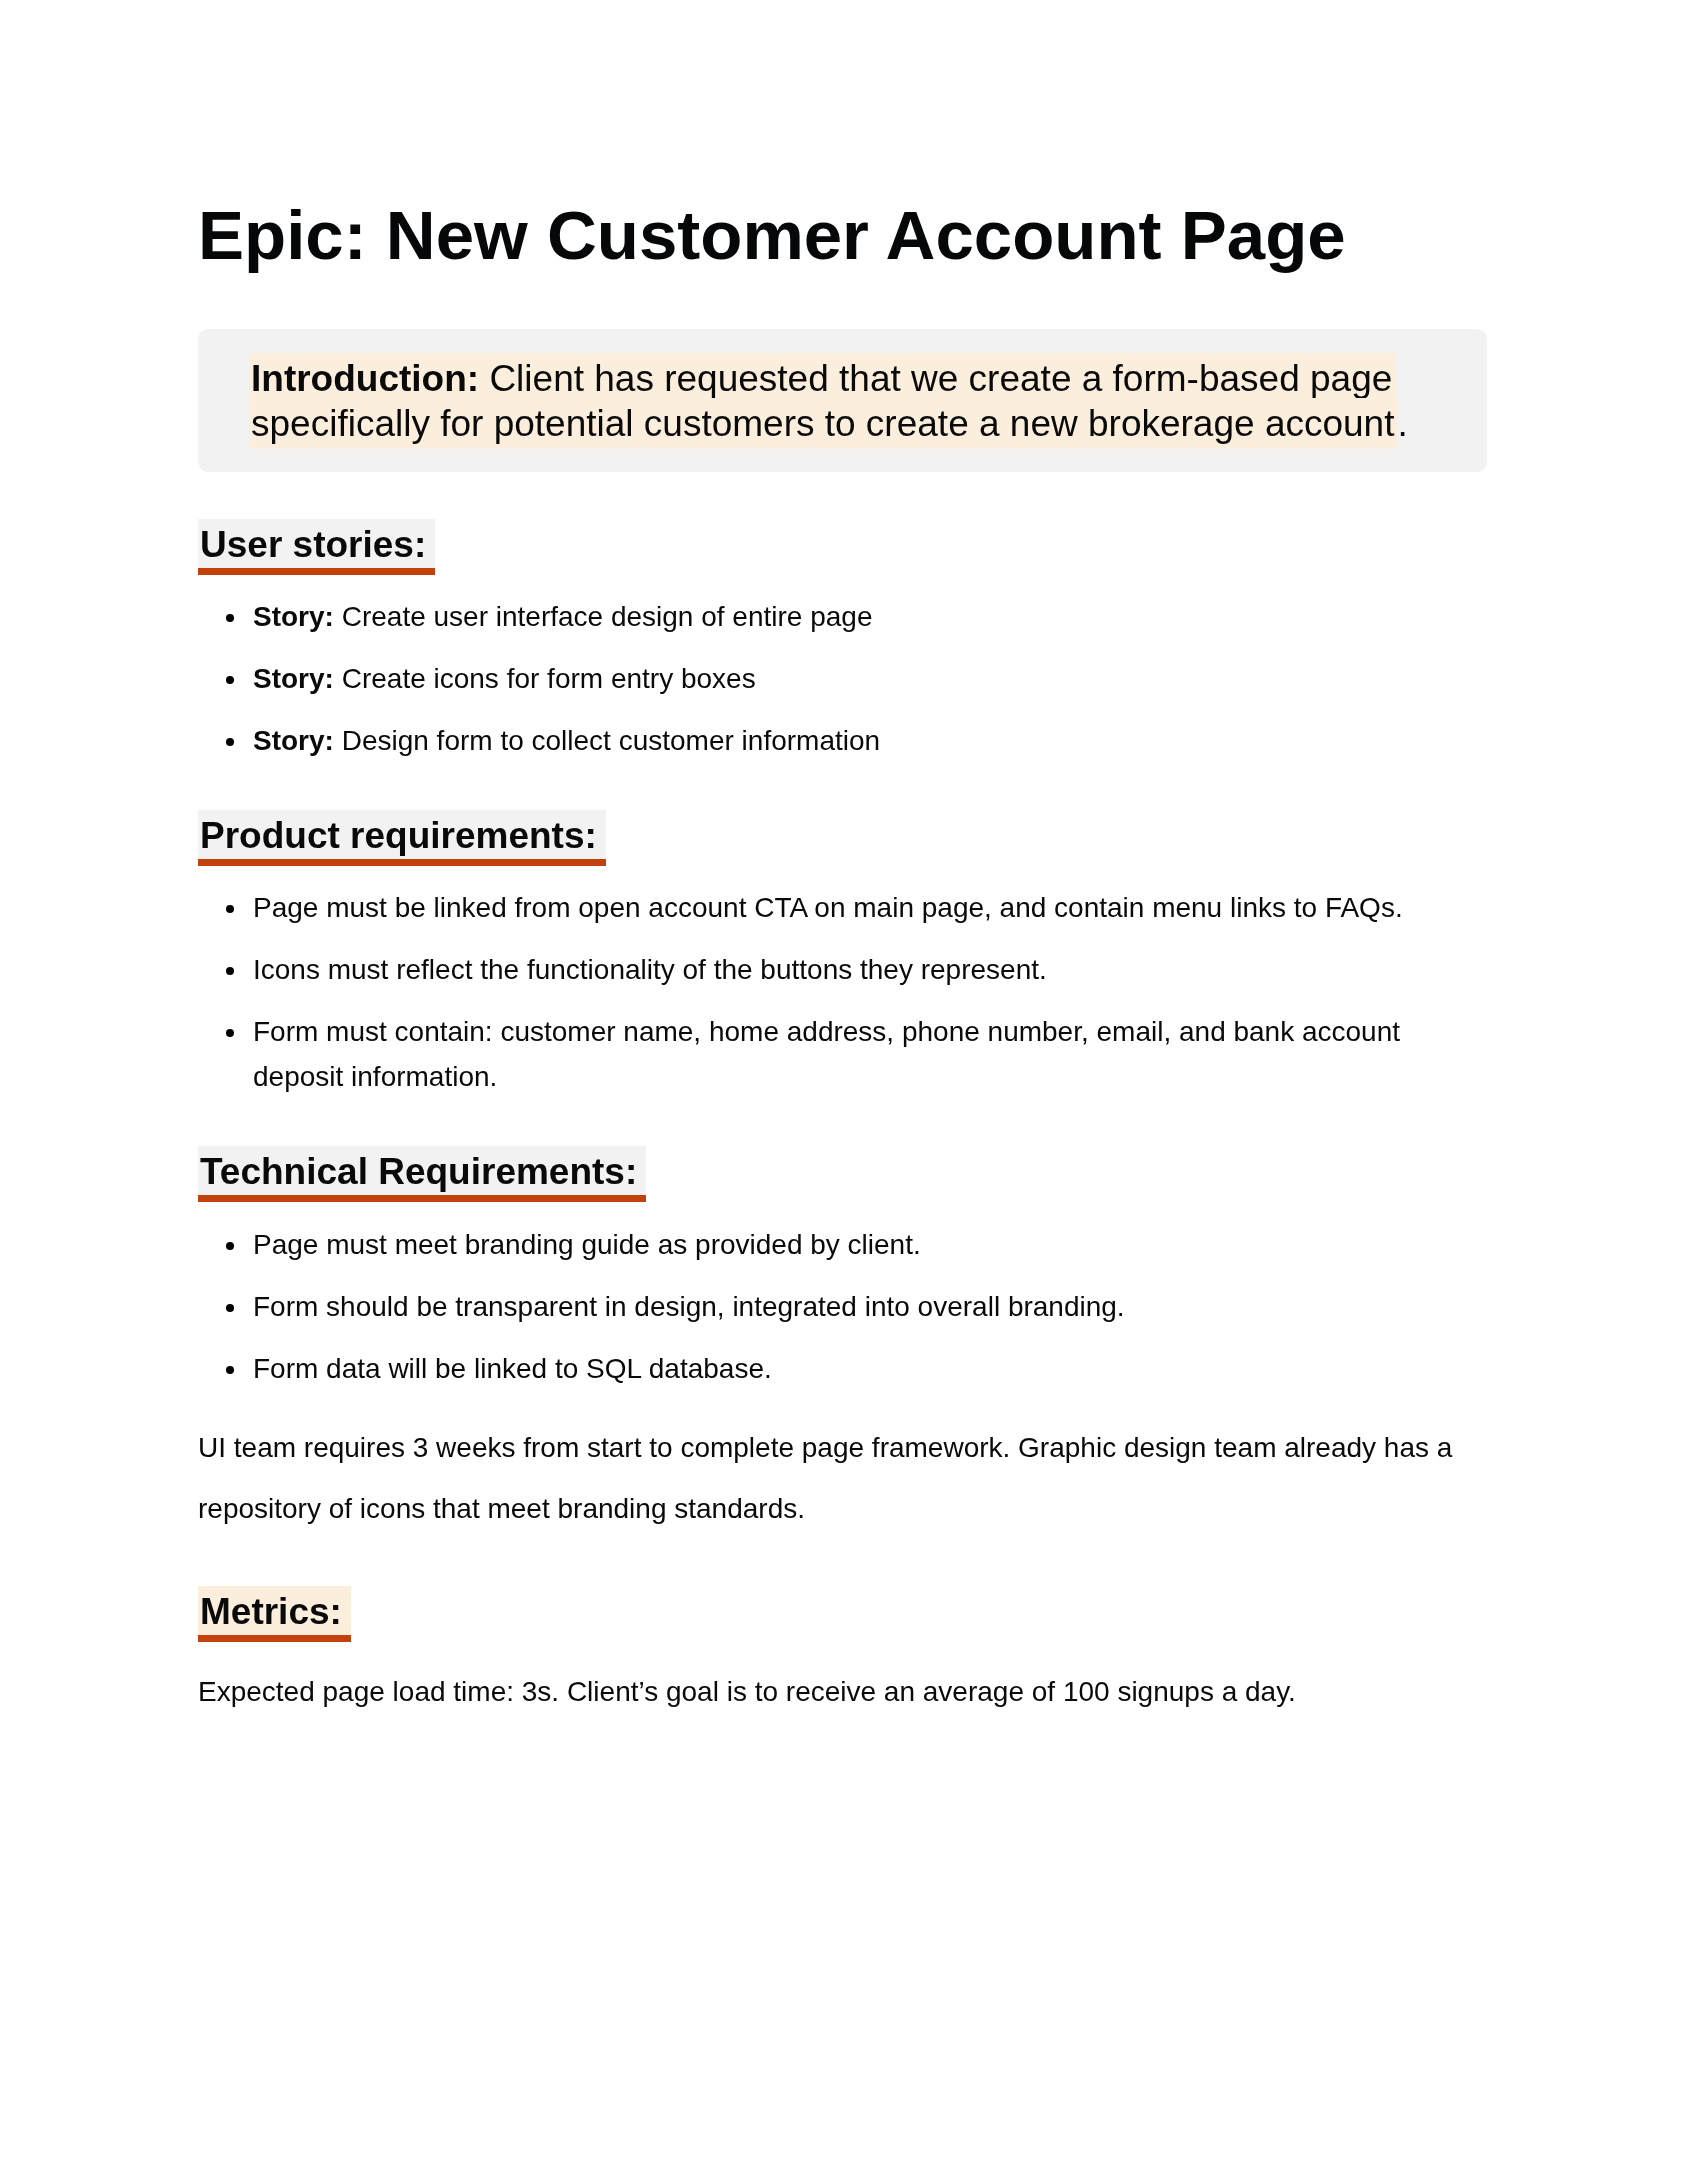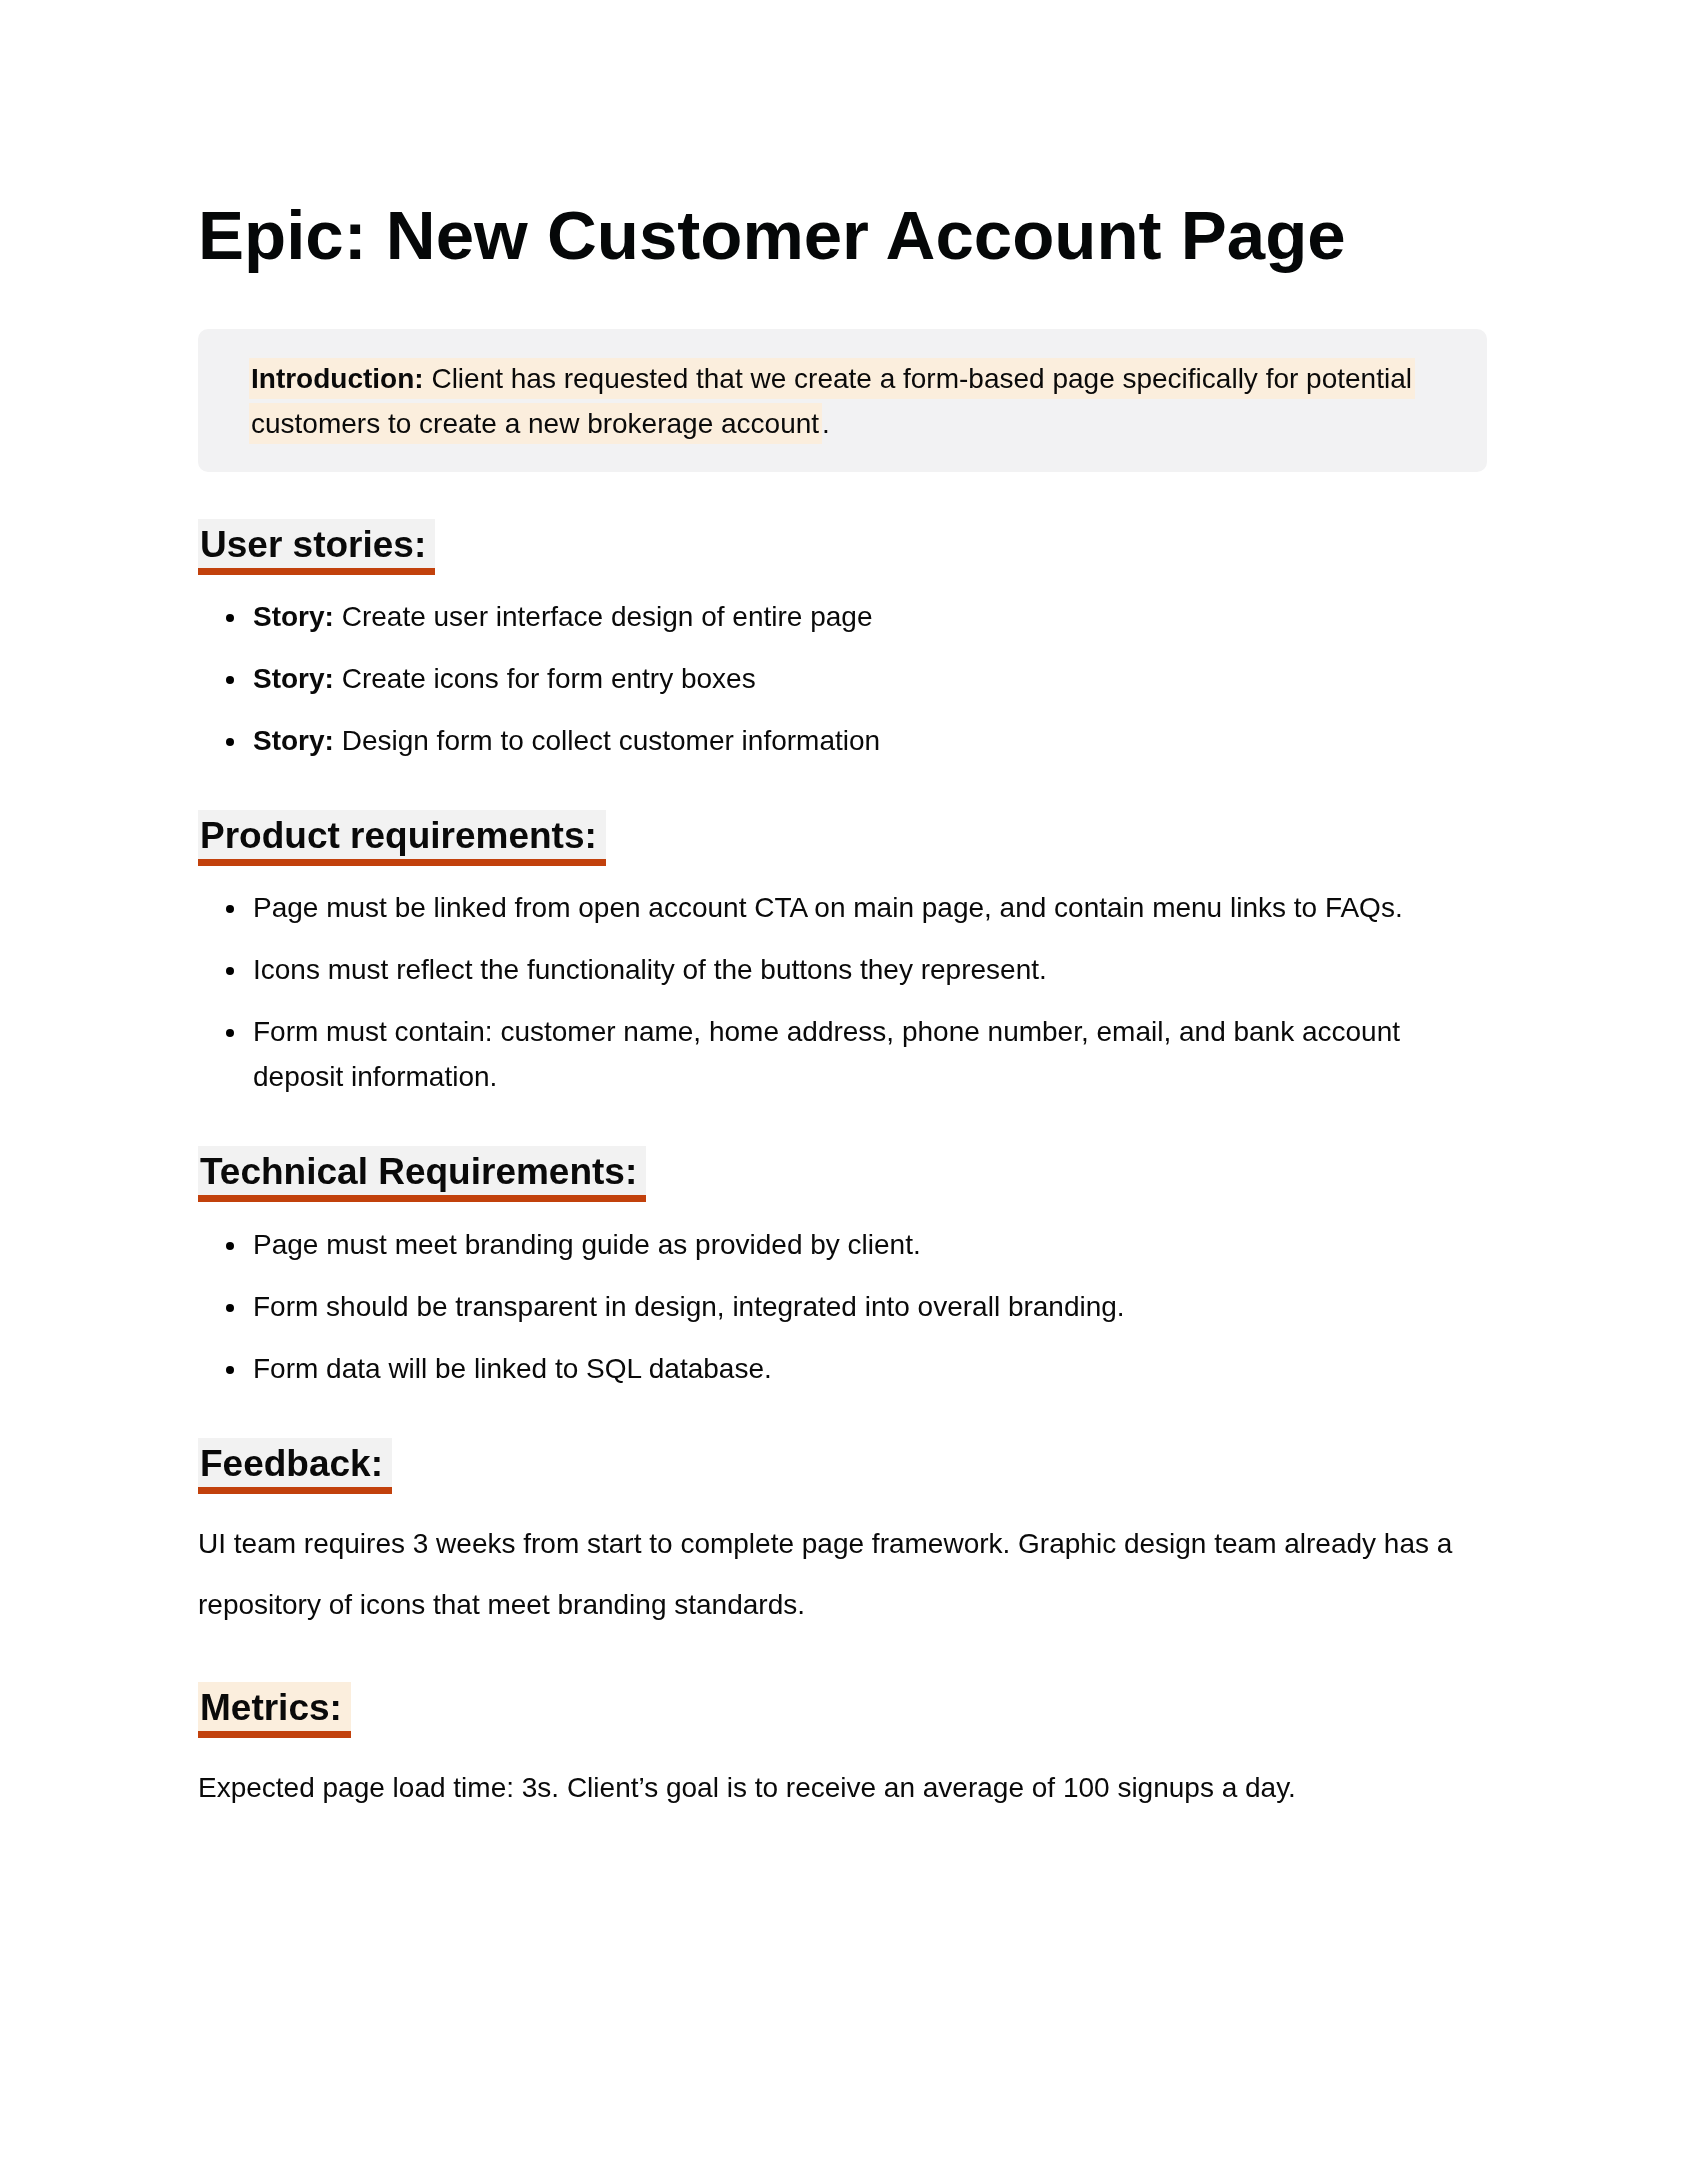--- a/index.html
+++ b/index.html
@@ -33,21 +33,21 @@
     font-weight: 700;
     line-height: 1.1;
     margin: 198px 0 0 0;
     color: #050708;
   }
   .intro-panel {
     margin-top: 55px;
     background: var(--panel-gray);
     border-radius: 10px;
     padding: 27px 51px 26px 51px;
-    font-size: 28px;
+    font-size: 37px;
     line-height: 45px;
   }
   .hl {
     background: var(--highlight-peach);
     padding: 5px 3px 5px 2px;
     -webkit-box-decoration-break: clone;
     box-decoration-break: clone;
   }
   .hl b { font-weight: 700; }
   h2.sec-heading {
@@ -115,21 +115,20 @@
       <li><span>Form must contain: customer name, home address, phone number, email, and bank account deposit information.</span></li>
     </ul>
 
     <h2 class="sec-heading"><span class="h-hl">Technical Requirements:</span></h2>
     <ul class="bullets">
       <li><span>Page must meet branding guide as provided by client.</span></li>
       <li><span>Form should be transparent in design, integrated into overall branding.</span></li>
       <li><span>Form data will be linked to SQL database.</span></li>
     </ul>
 
-    <h2 class="sec-heading"><span class="h-hl">Feedback:</span></h2>
     <p class="para">UI team requires 3 weeks from start to complete page framework. Graphic design team already has a repository of icons that meet branding standards.</p>
 
     <h2 class="sec-heading"><span class="h-hl peach">Metrics:</span></h2>
     <p class="para">Expected page load time: 3s. Client’s goal is to receive an average of 100 signups a day.</p>
 
   </div>
 
   <div class="footer">
     <span>Epic: New Customer Account Page</span>
     <span>1</span>

